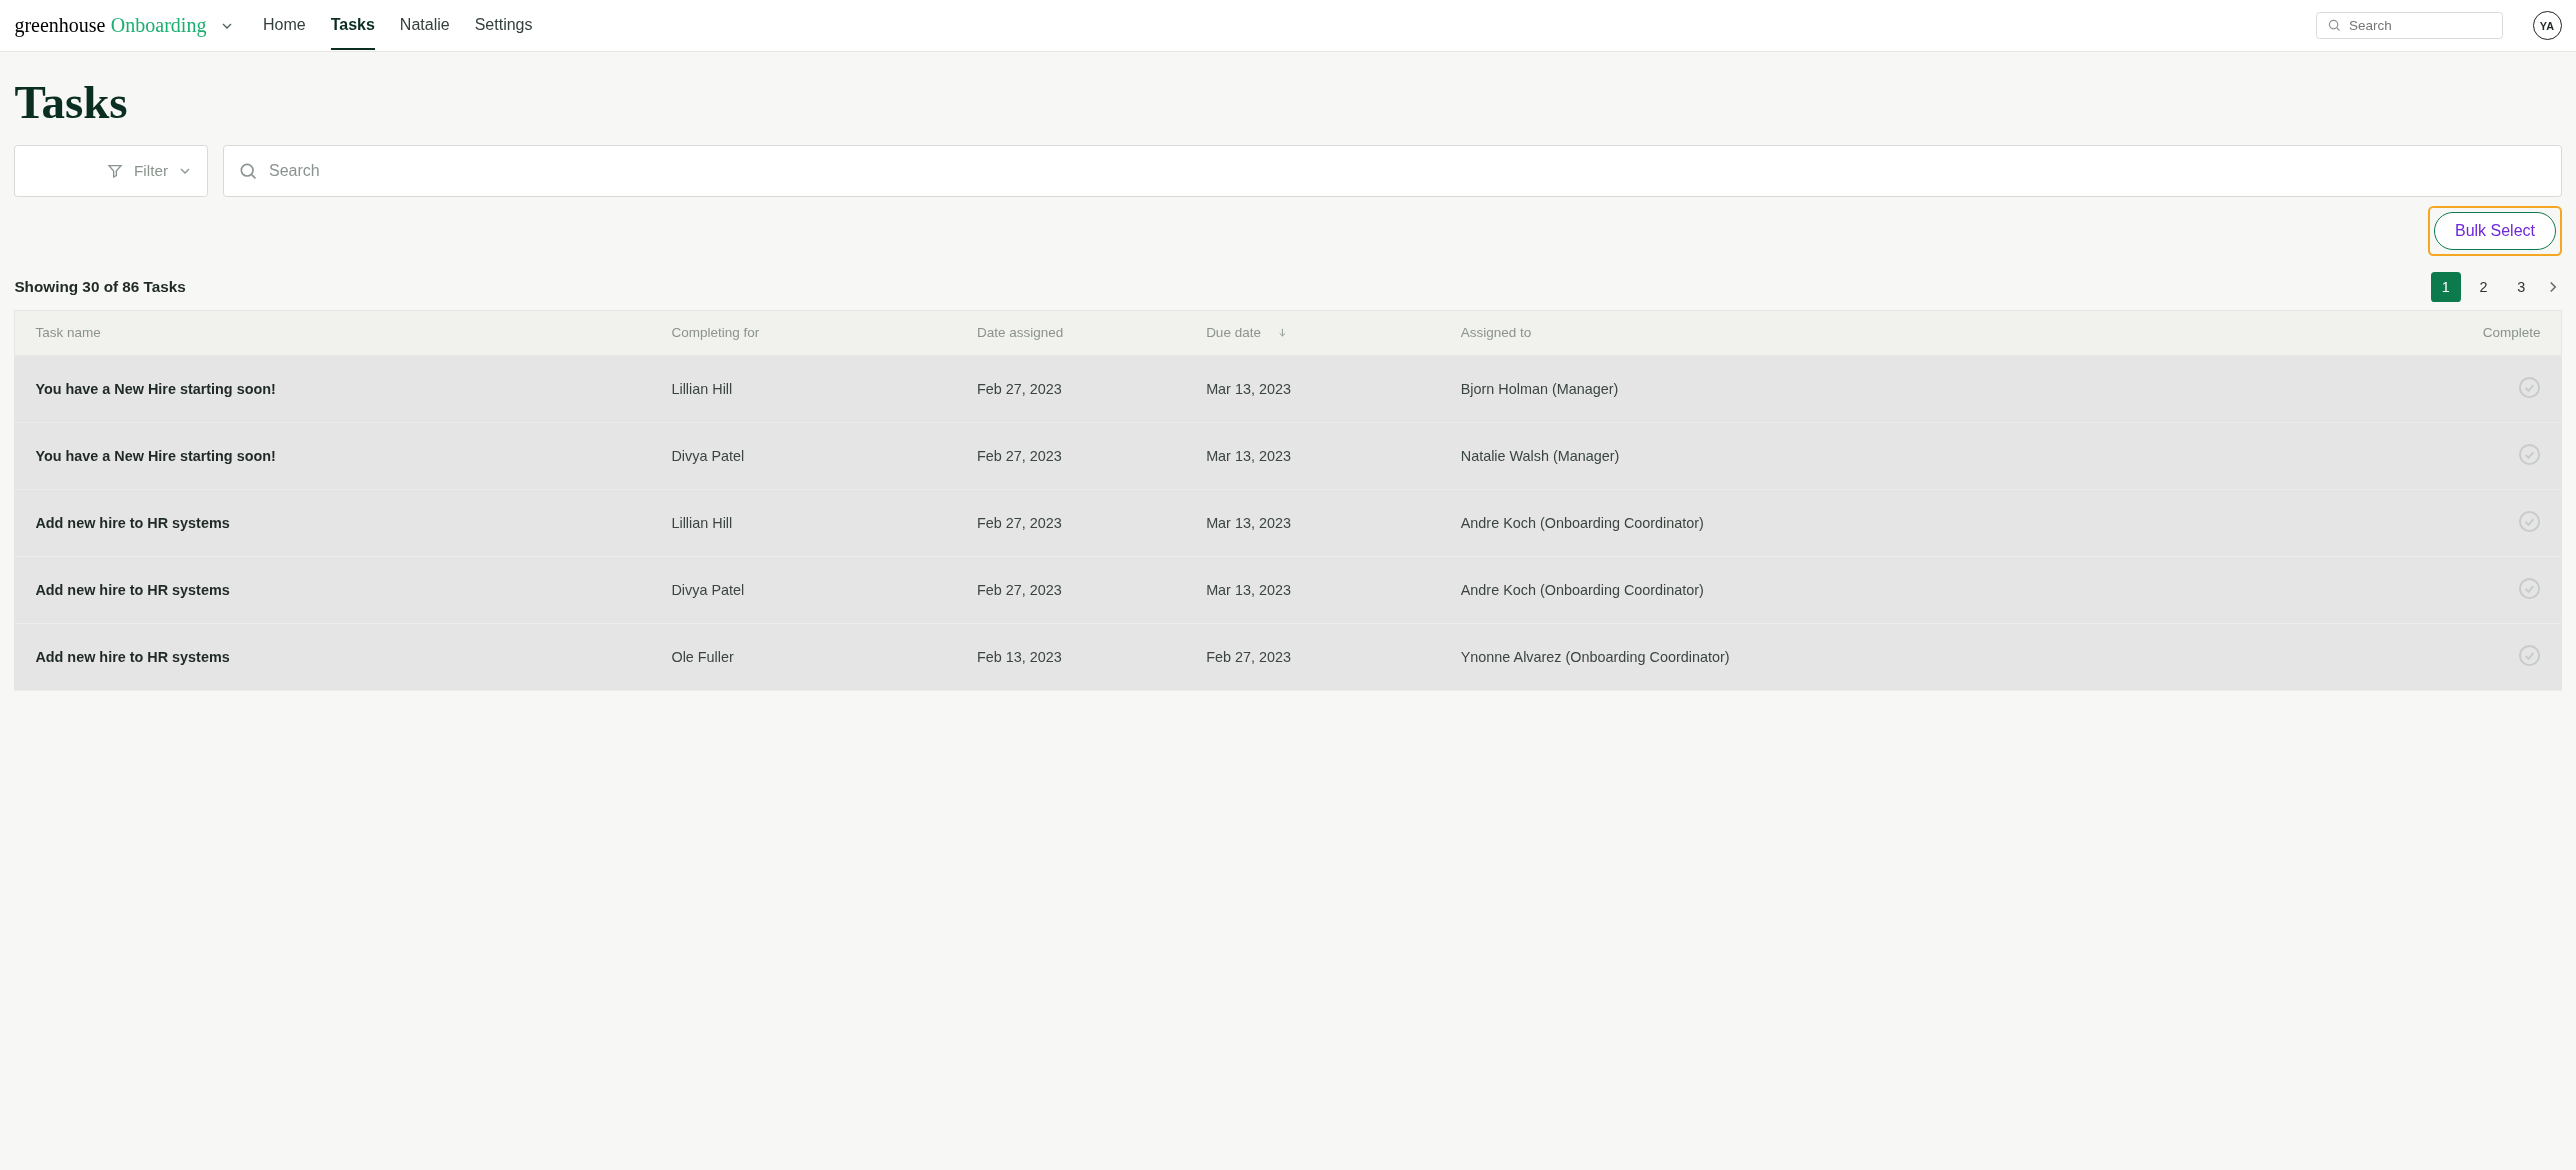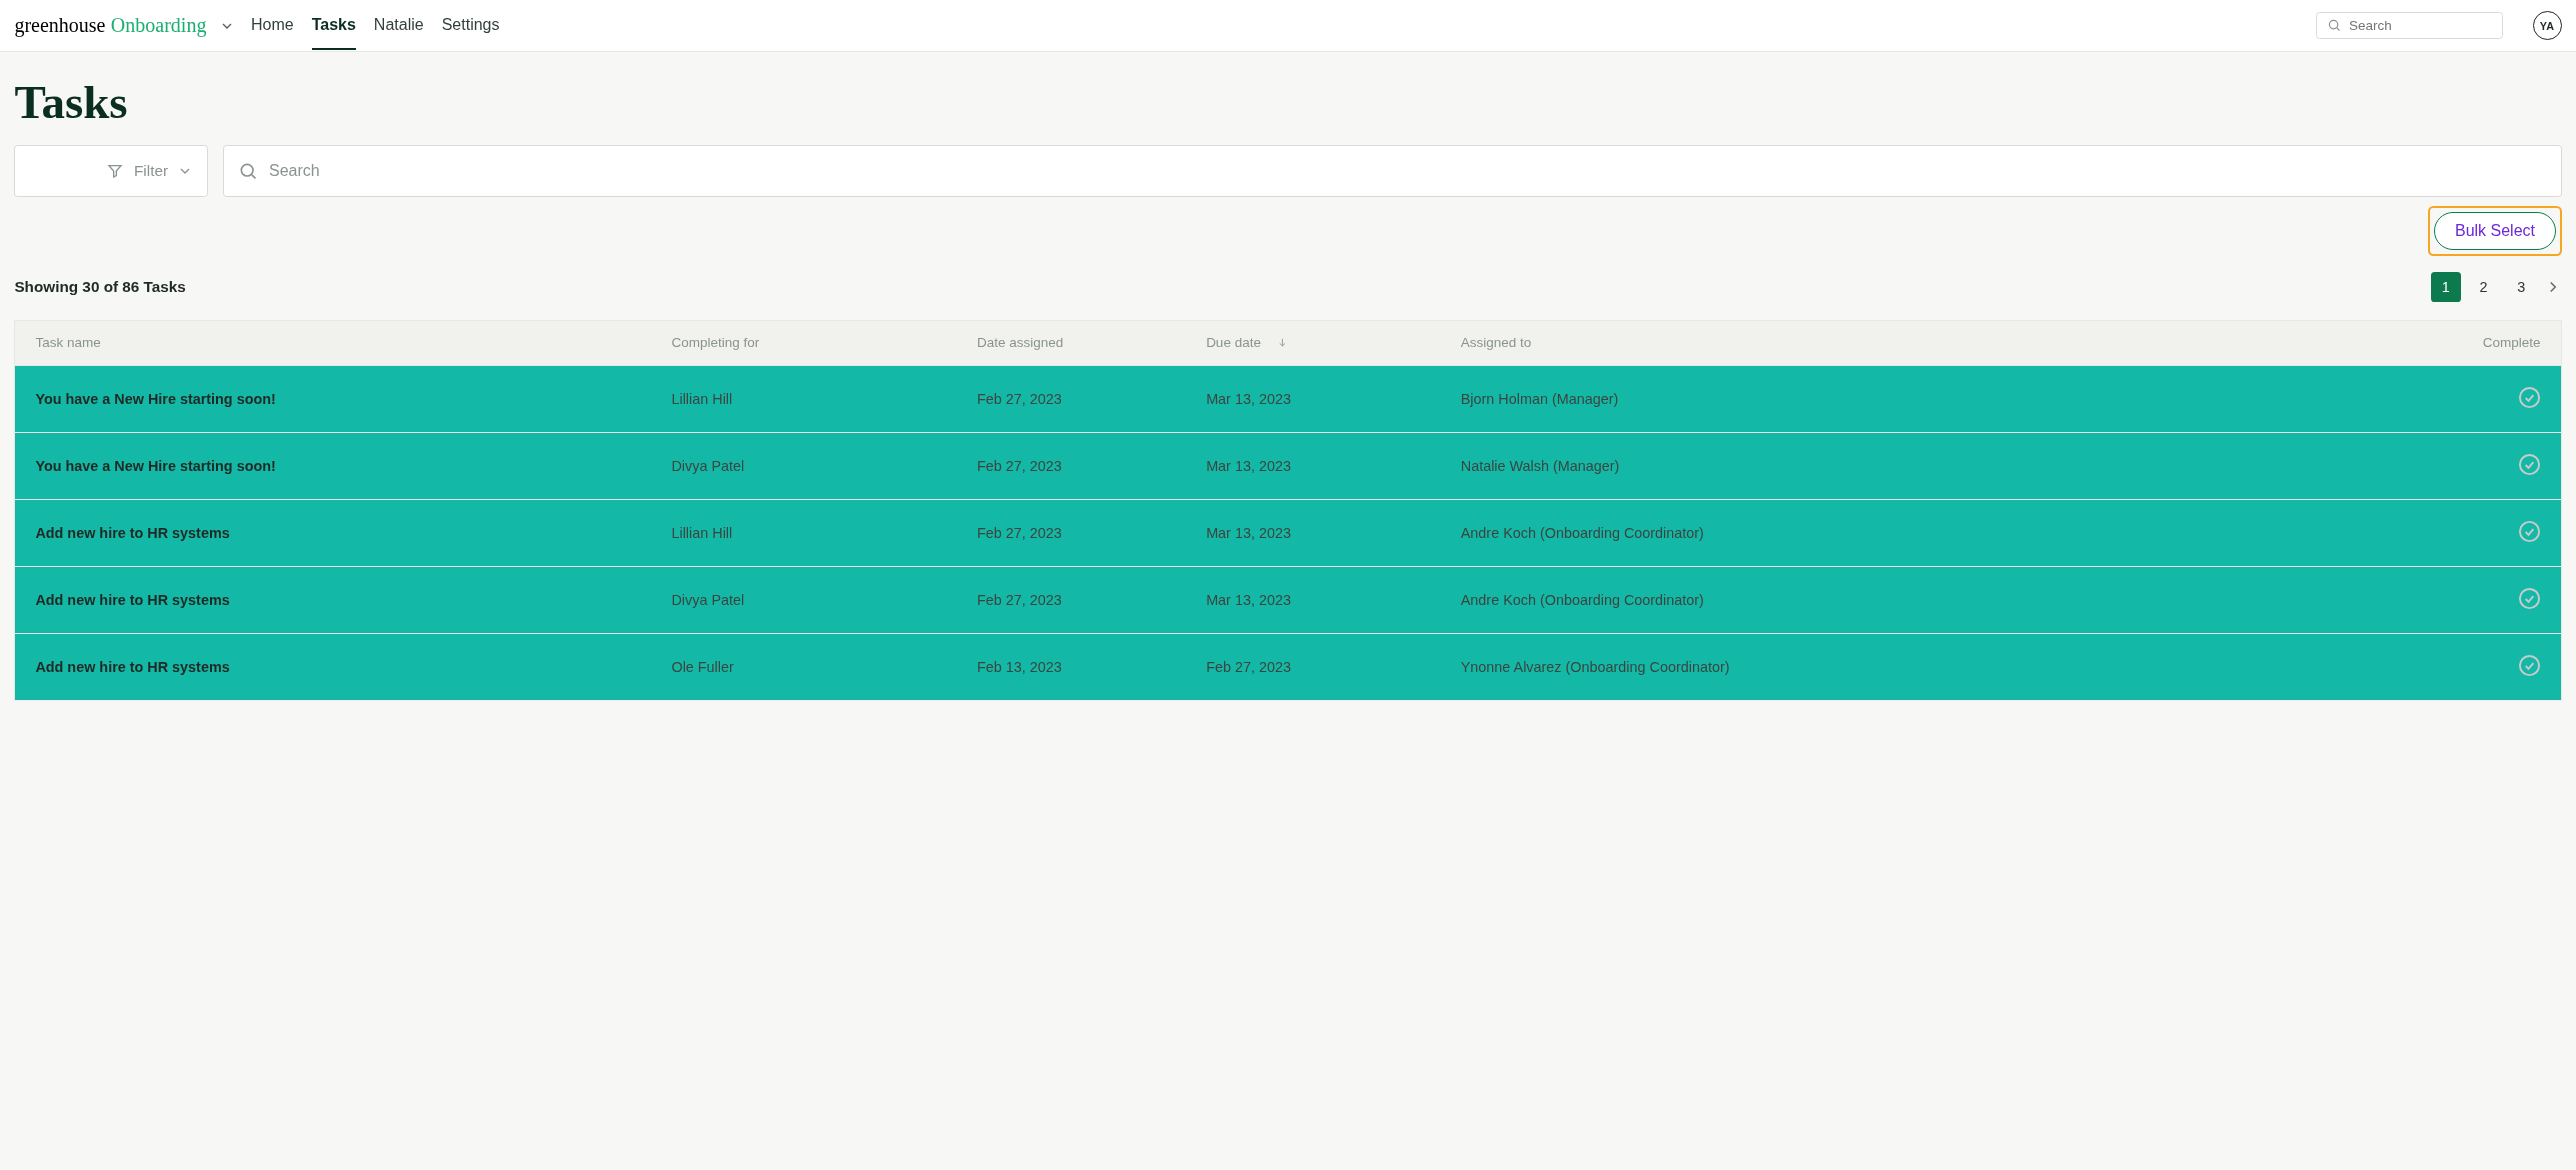--- a/index.html
+++ b/index.html
@@ -18,21 +18,21 @@
     border-bottom: 0.9px solid #e6e6e3;
   }
   .brand {
     display: flex; align-items: center; gap: 5.4px;
     font-family: Georgia, 'Times New Roman', serif;
     font-size: 20px;
   }
   .brand .g1 { color: #000000; font-weight: 500;}
   .brand .g2 { color: #1aae6f; font-weight: 500;}
   .brand-chevron { margin-left: 7.2px; color:#54615b; display:flex; align-items:center;}
-  .nav { display:flex; gap:18px; margin-left: 16px;}
+  .nav { display:flex; gap:25px; margin-left: 28px;}
   .nav-item {
     color: #33403a; font-size: 16px; padding: 14.4px 0; cursor:pointer;
   }
   .nav-item.active {
     color:#0b2e22; font-weight:600; border-bottom:2.7px solid #0b2e22;
   }
   .spacer { flex:1; }
   .searchbox {
     display:flex; align-items:center; gap:7.2px;
     border:0.9px solid #d9d9d5; border-radius:3.6px;
@@ -85,21 +85,21 @@
   }
   .count { font-size:15.3px; font-weight:600; color:#1f2a25;}
   .pager { display:flex; align-items:center; gap:7.2px;}
   .page-num {
     width:30.5px; height:30.5px; display:flex; align-items:center; justify-content:center;
     border-radius:3.6px; font-size:14.4px; color:#333; cursor:pointer;
   }
   .page-num.active { background:#0d7a4e; color:#fff;}
   .page-next { color:#666; cursor:pointer; display:flex; align-items:center;}
   table {
-    width:100%; border-collapse: collapse; margin-top: 18px; background:#14b8a6;
+    width:100%; border-collapse: collapse; margin-top: 8px; background:#e5e5e5;
     border:0.9px solid #e6e6e3;
     padding-left:48px;
   }
   thead th {
     text-align:left; font-weight:500; color:#8a948e; font-size:13.5px;
     background:#f1f1ee; padding: 14.4px 20px; border-bottom:0.9px solid #e6e6e3;
   }
   thead th.right { text-align:right;}
   tbody td {
     padding: 20px 20px; border-bottom:0.9px solid #ececea; color:#3a453f; font-size:14.4px;

